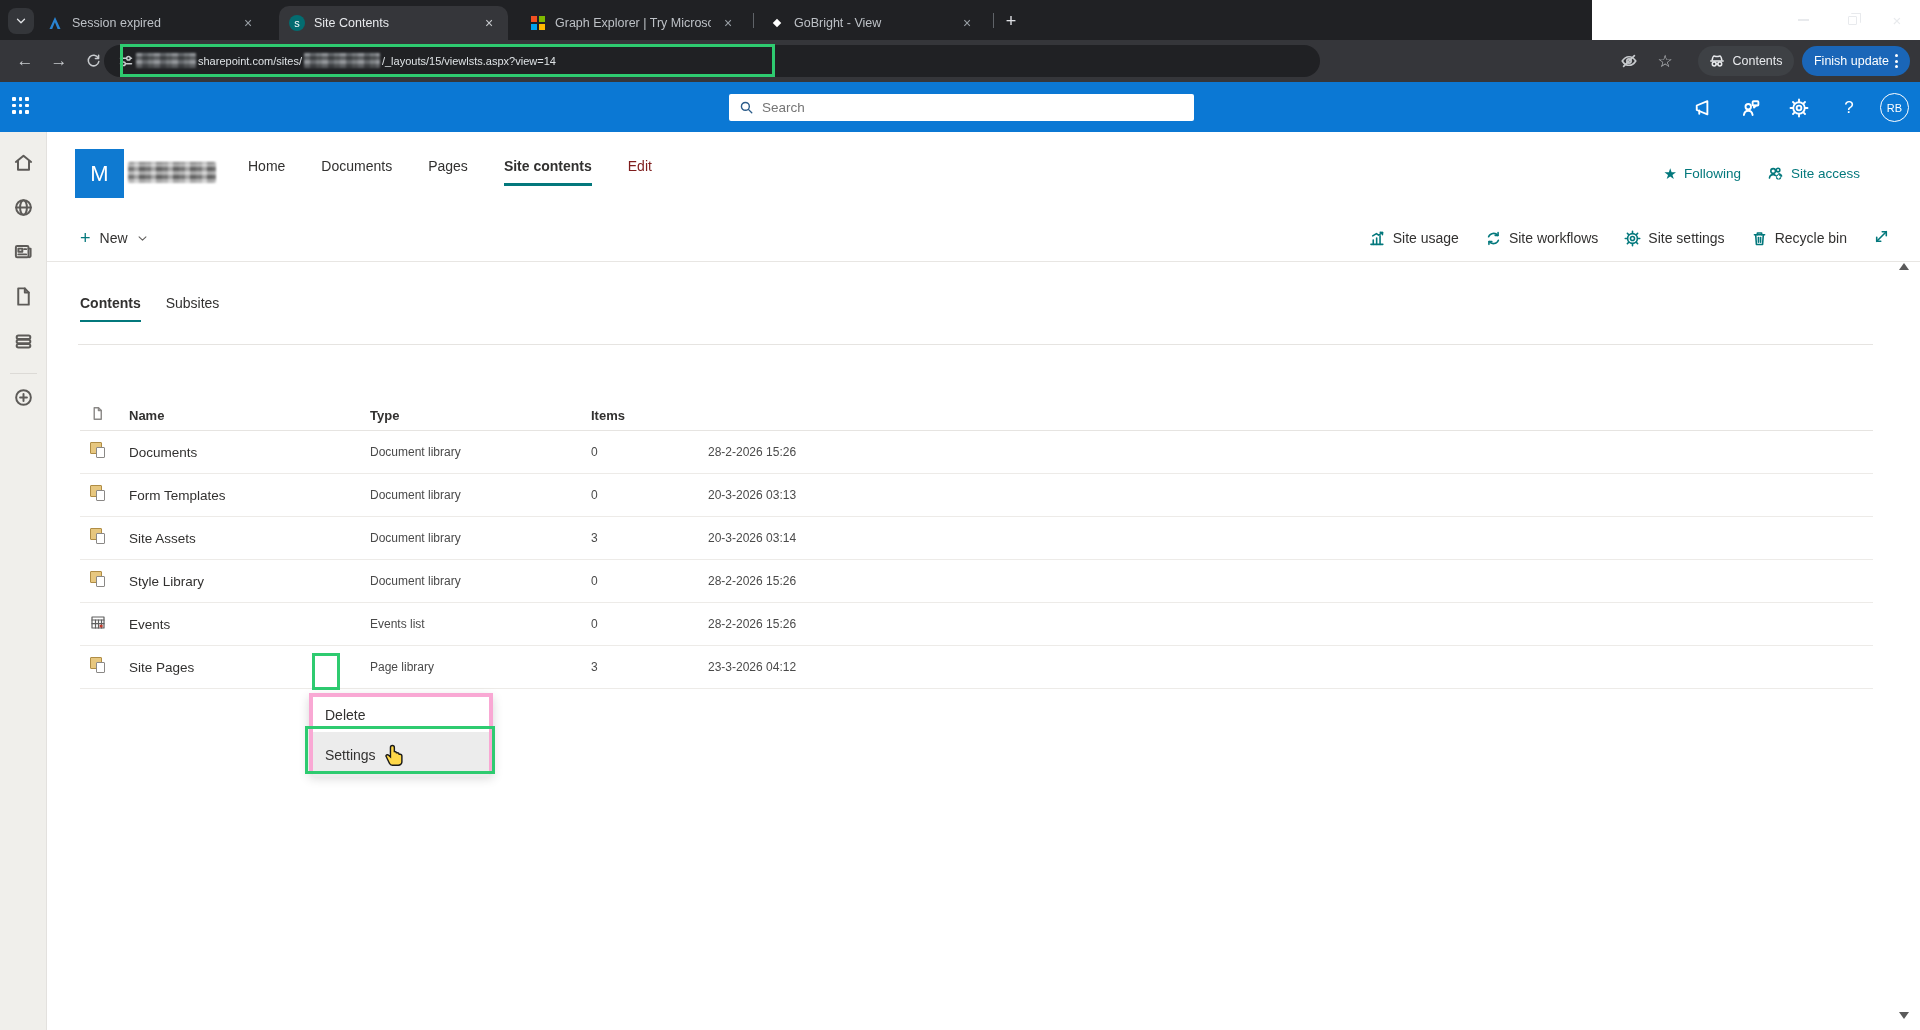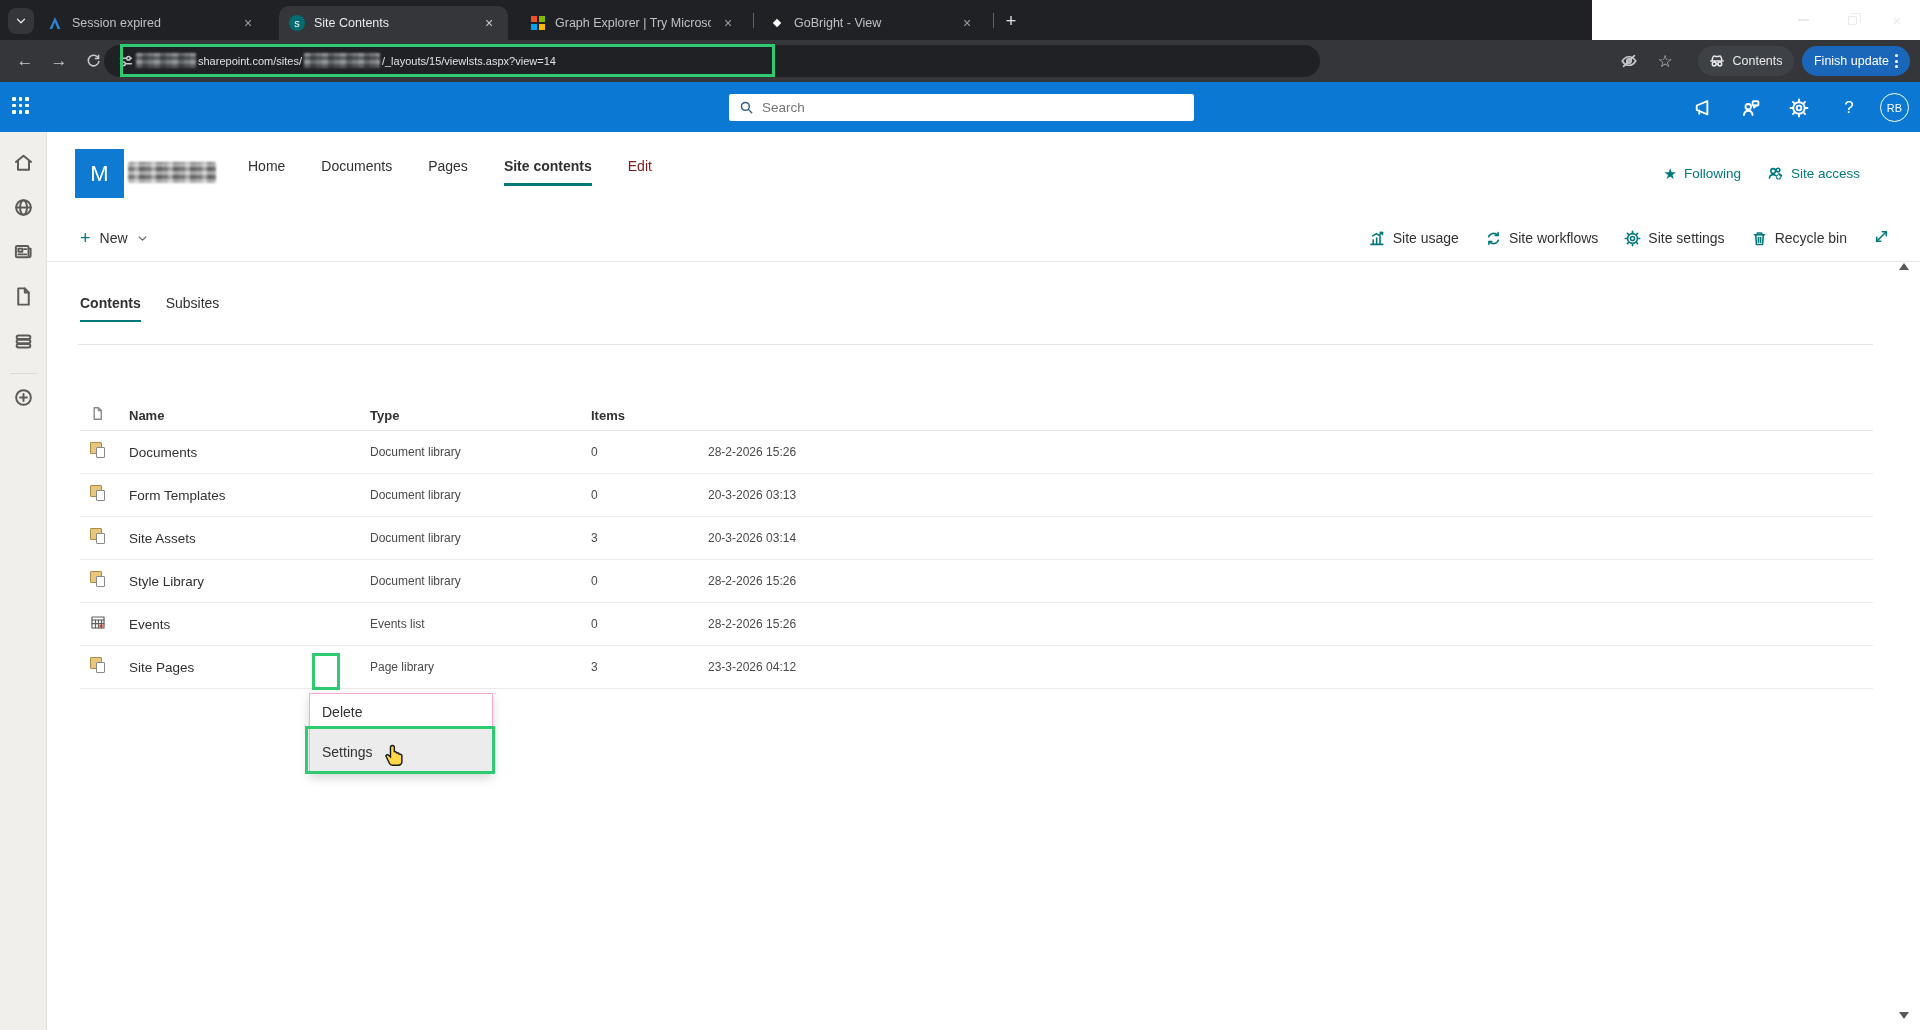--- a/index.html
+++ b/index.html
@@ -118,21 +118,21 @@
   .t-sub { font-size:12px; color:#4a4a4a; }
   .t-icell { padding-left:10px; }
 
   .lib-ic { position:relative; width:17px; height:17px; display:inline-block; }
   .lib-ic .back { position:absolute; left:0; top:0; width:12px; height:12px; background:#e7c77f;
     border:1px solid #b08d45; border-radius:1px; }
   .lib-ic .page { position:absolute; left:6px; top:5px; width:9px; height:11px; background:#fff;
     border:1px solid #8a8886; border-radius:1px; }
 
   .ctx-menu { position:absolute; left:262px; top:561px; width:184px; height:81px; background:#fff;
-    border:1px solid #f9a8d4; box-shadow:0 4px 10px rgba(0,0,0,.16); font-size:14px; color:#323130; z-index:4; }
+    border:4px solid #f9a8d4; box-shadow:0 4px 10px rgba(0,0,0,.16); font-size:14px; color:#323130; z-index:4; }
   .ctx-item { height:35px; display:flex; align-items:center; padding-left:12px; background:#fff; }
   .ctx-item.hover { height:45px; background:#ececec; }
   .green-box { position:absolute; border:3.5px solid #2ecb70; z-index:5; pointer-events:none; }
   .gb-ellipsis { left:265px; top:521px; width:28px; height:37px; border-width:3px; background:#fff; z-index:3; }
   .gb-settings { left:258px; top:594px; width:190px; height:48px; }
   .hand-cursor { position:absolute; left:336px; top:612px; z-index:6; }
 
   .scroll-arrow { position:absolute; left:1852px; width:0; height:0; border-left:5px solid transparent;
     border-right:5px solid transparent; }
   .sa-up { top:131px; border-bottom:7px solid #5a5a5a; }

